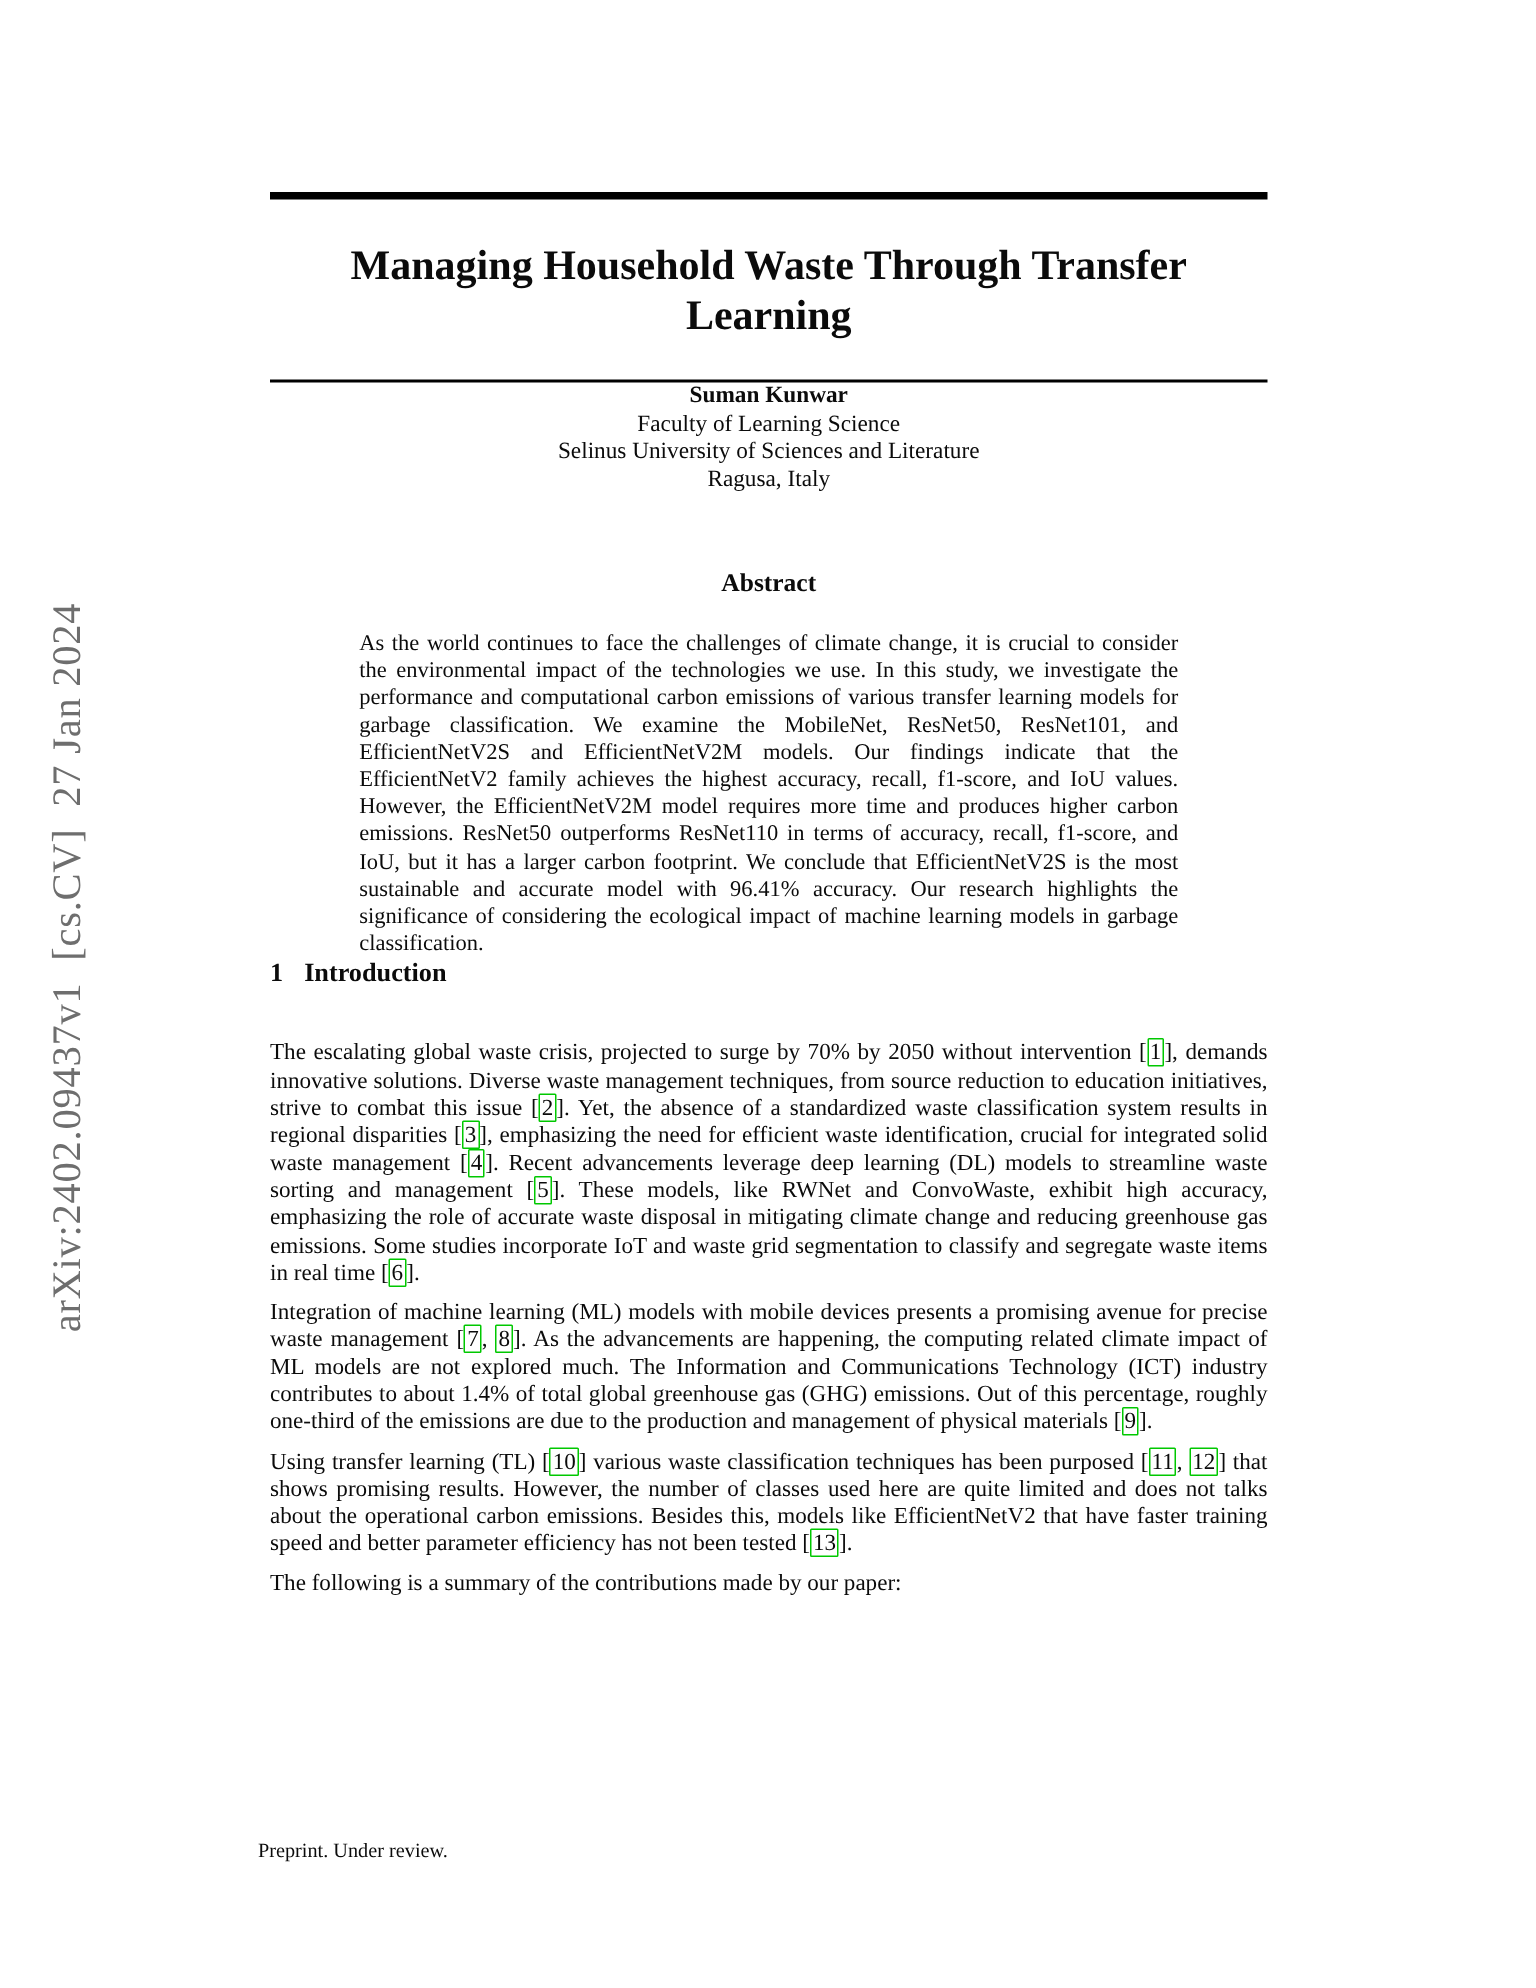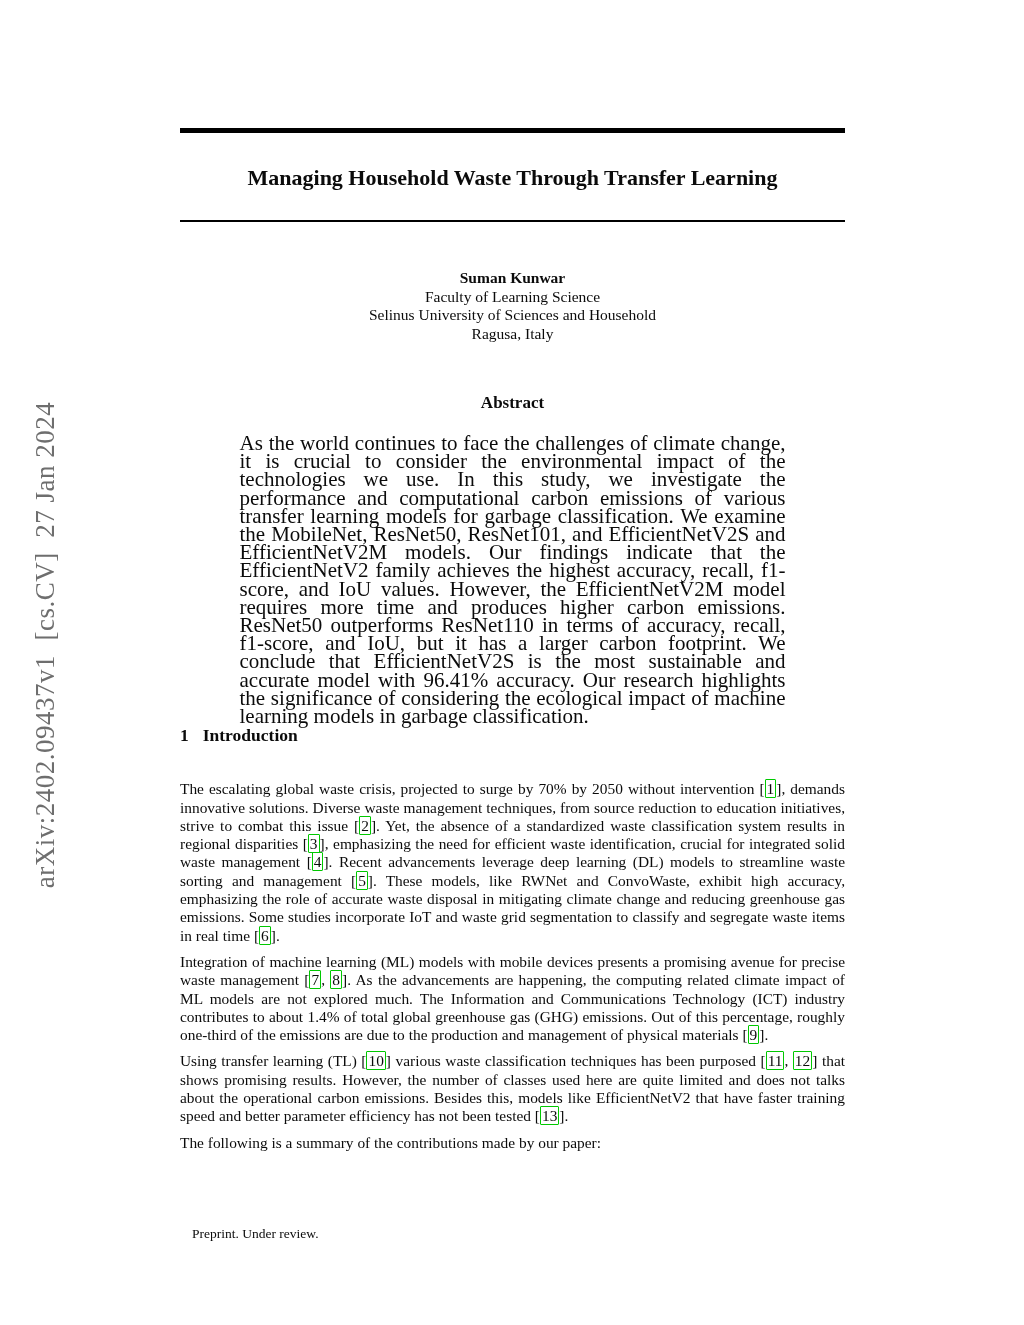--- a/index.html
+++ b/index.html
@@ -31,47 +31,46 @@
     width: 665px;
   }
   .rule-thick { margin-top: 128px; height: 5px; background: #000; }
   .rule-thin  { margin-top: 26px;  height: 2px; background: #000; }
 
   .title {
     margin: 28px auto 0;
     width: 600px;
     text-align: center;
     font-weight: bold;
-    font-size: 22px;
+    font-size: 28px;
     line-height: 33px;
   }
 
   .authors {
-    margin-top: 47px;
     text-align: center;
     font-size: 15.5px;
     line-height: 18.5px;
   }
   .author-name { font-weight: bold; }
   .author-email {
     font-family: "Liberation Mono", monospace;
     font-size: 14px;
     margin-top: 2px;
   }
 
   .abstract-heading {
     margin-top: 50px;
     text-align: center;
     font-weight: bold;
     font-size: 17px;
   }
   .abstract-body {
     margin: 21px auto 0;
     width: 546px;
-    font-size: 21px;
+    font-size: 15px;
     line-height: 18.2px;
     text-align: justify;
   }
 
   .section-heading {
     font-size: 17.5px;
     font-weight: bold;
   }
   .section-heading .sec-num { display: inline-block; margin-right: 14px; }
 
@@ -85,21 +84,21 @@
 
   .cite { white-space: nowrap; }
   .cite-num {
     border: 1.5px solid var(--cite-green, #00c800);
     padding: 0 1px;
     border-radius: 1px;
   }
 
   .footer-note {
     position: absolute;
-    left: 192px; top: 1226px;
+    left: 172px; top: 1226px;
     font-size: 13.5px;
     text-align: right;
   }
 </style>
 </head>
 <body>
 
 <div class="page">
 
   <div class="arxiv-stamp">arXiv:2402.09437v1  [cs.CV]  27 Jan 2024</div>
@@ -108,21 +107,21 @@
 
     <div class="rule-thick"></div>
 
     <h1 class="title">Managing Household Waste Through Transfer Learning</h1>
 
     <div class="rule-thin"></div>
 
     <div class="authors">
       <div class="author-name">Suman Kunwar</div>
       <div>Faculty of Learning Science</div>
-      <div>Selinus University of Sciences and Household</div>
+      <div>Selinus University of Sciences and Literature</div>
       <div>Ragusa, Italy</div>
     </div>
 
     <div class="abstract-heading">Abstract</div>
 
     <div class="abstract-body">As the world continues to face the challenges of climate change, it is crucial to consider the environmental impact of the technologies we use. In this study, we investigate the performance and computational carbon emissions of various transfer learning models for garbage classification. We examine the MobileNet, ResNet50, ResNet101, and EfficientNetV2S and EfficientNetV2M models. Our findings indicate that the EfficientNetV2 family achieves the highest accuracy, recall, f1-score, and IoU values. However, the EfficientNetV2M model requires more time and produces higher carbon emissions. ResNet50 outperforms ResNet110 in terms of accuracy, recall, f1-score, and IoU, but it has a larger carbon footprint. We conclude that EfficientNetV2S is the most sustainable and accurate model with 96.41% accuracy. Our research highlights the significance of considering the ecological impact of machine learning models in garbage classification.</div>
 
     <h2 class="section-heading">
       <span class="sec-num">1</span><span>Introduction</span>
     </h2>

